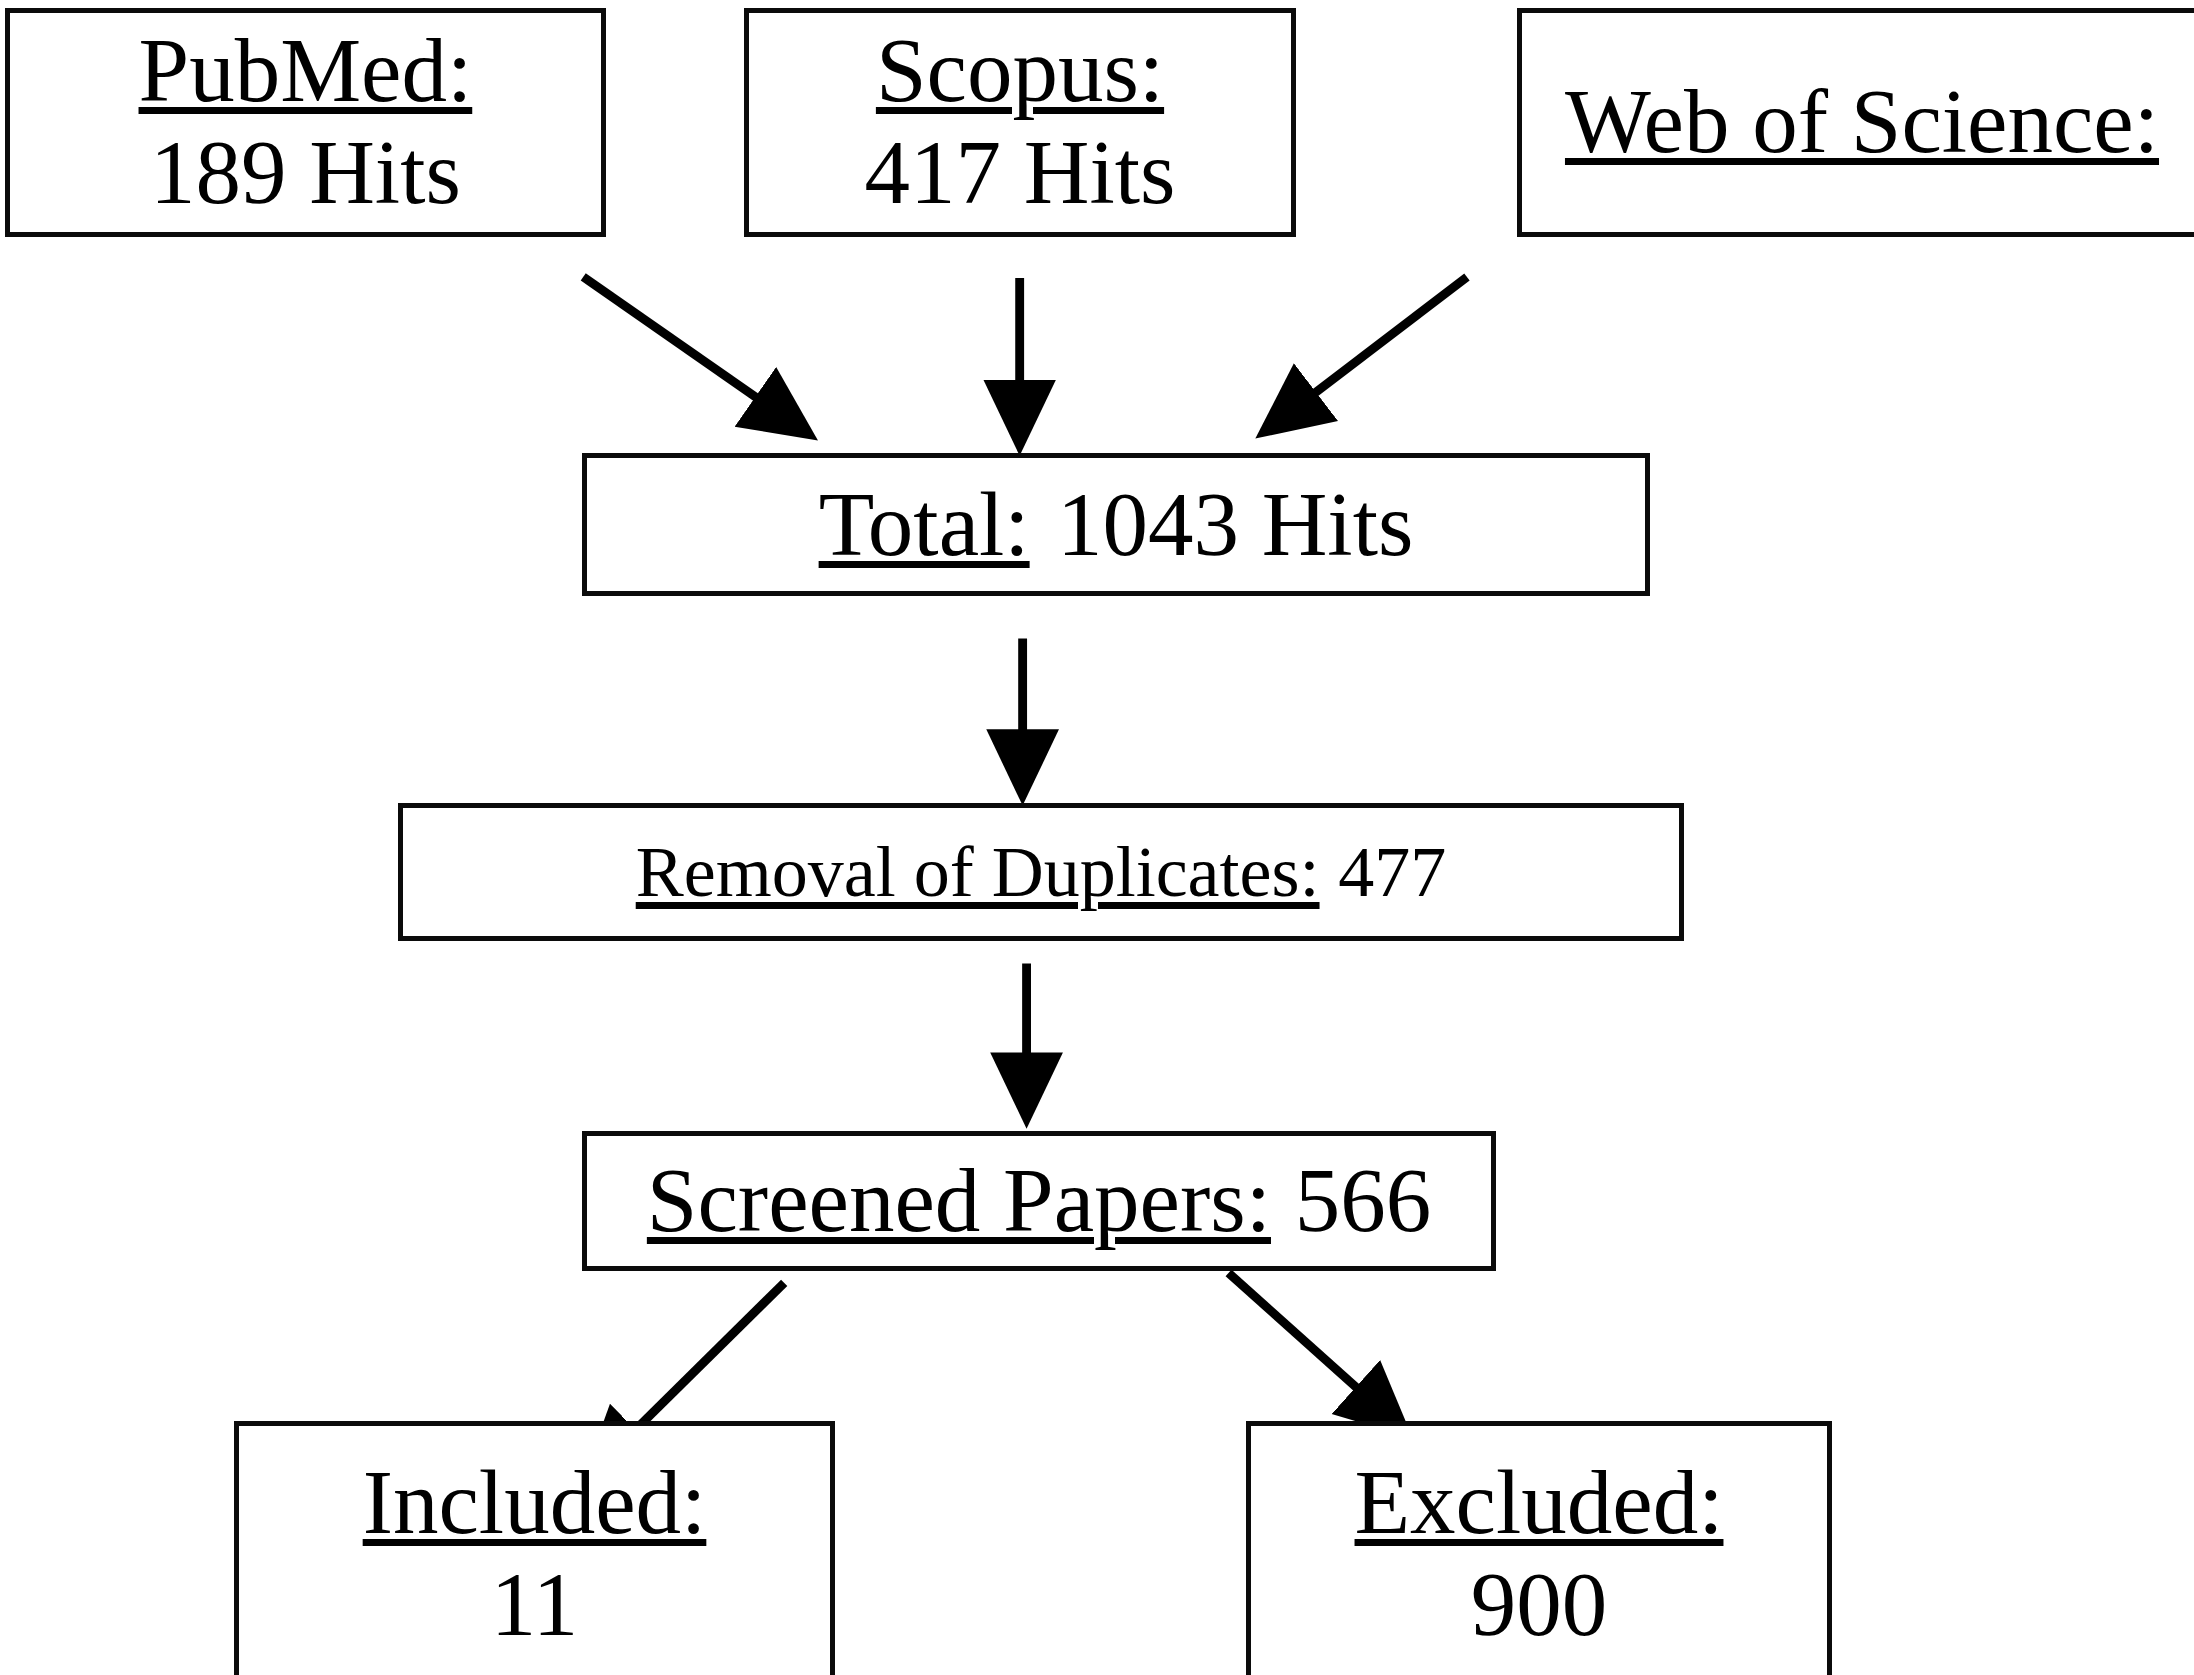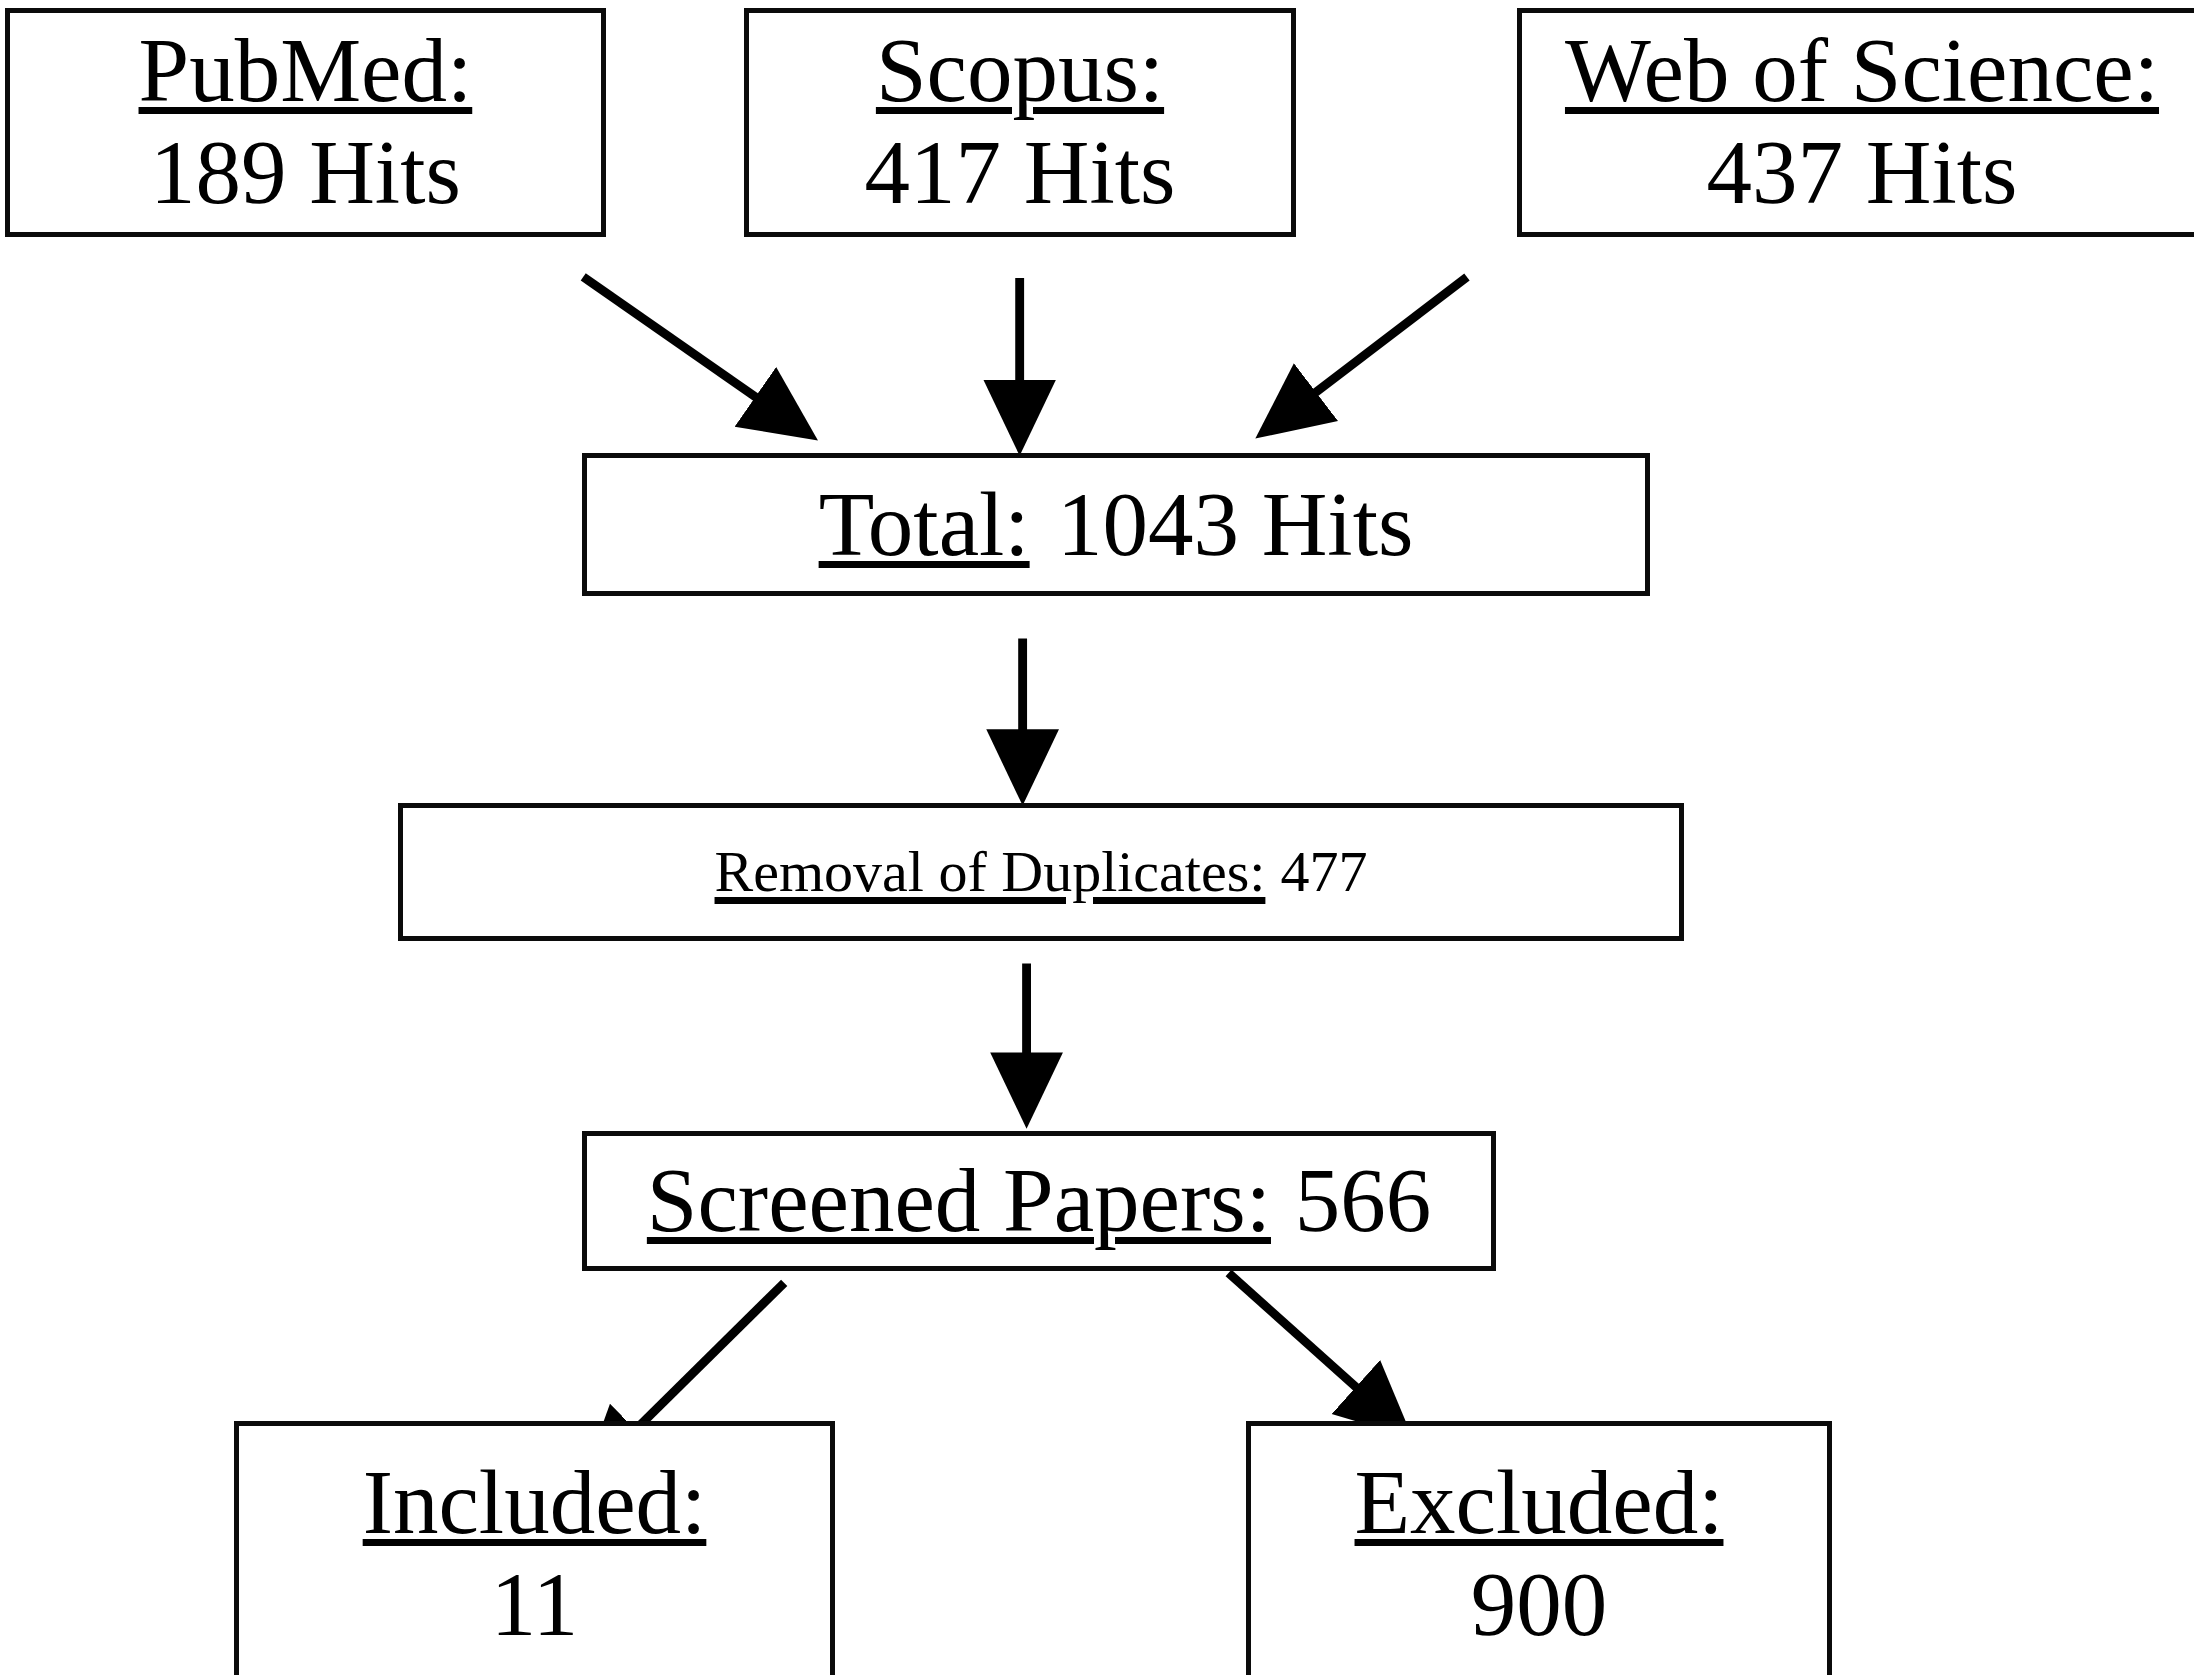--- a/index.html
+++ b/index.html
@@ -44,21 +44,21 @@
   .flowbox .inline-row {
     white-space: nowrap;
     display: block;
   }
   
   .box-pubmed   { left: 4.9px;    top: 7.9px;  width: 601px;  height: 229px;  font-size: 91px; }
   .box-scopus   { left: 744px;  top: 7.9px;  width: 552px;  height: 229px;  font-size: 91px; }
   .box-wos      { left: 1517px; top: 7.9px;  width: 690px;  height: 229px;  font-size: 91px; }
   
   .box-total    { left: 582px;  top: 453px;  width: 1068px;  height: 143px; font-size: 91px; }
-  .box-dupes    { left: 398px;  top: 803px;  width: 1286px; height: 138px; font-size: 58px; }
+  .box-dupes    { left: 398px;  top: 803px;  width: 1286px; height: 138px; font-size: 72px; }
   .box-screened { left: 582px;  top: 1131px; width: 914px; height: 140px; font-size: 91px; }
   
   .box-included { left: 234px;  top: 1421px; width: 601px;  height: 266px; font-size: 91px; }
   .box-excluded { left: 1246px; top: 1421px; width: 586px;  height: 266px; font-size: 91px; }
 
   .arrow-layer {
     position: absolute;
     left: 0;
     top: 0;
     width: 2195px;
@@ -112,21 +112,20 @@
     <span class="value">189 Hits</span>
   </div>
 
   <div class="flowbox box-scopus">
     <span class="label">Scopus:</span>
     <span class="value">417 Hits</span>
   </div>
 
   <div class="flowbox box-wos">
     <span class="label">Web of Science:</span>
-    <span class="value">437 Hits</span>
   </div>
 
   <div class="flowbox box-total">
     <span class="inline-row"><span class="label">Total:</span><span class="value" style="padding-left:0.30em">1043 Hits</span></span>
   </div>
 
   <div class="flowbox box-dupes">
     <span class="inline-row"><span class="label">Removal of Duplicates:</span><span class="value" style="padding-left:0.26em">477</span></span>
   </div>
 

